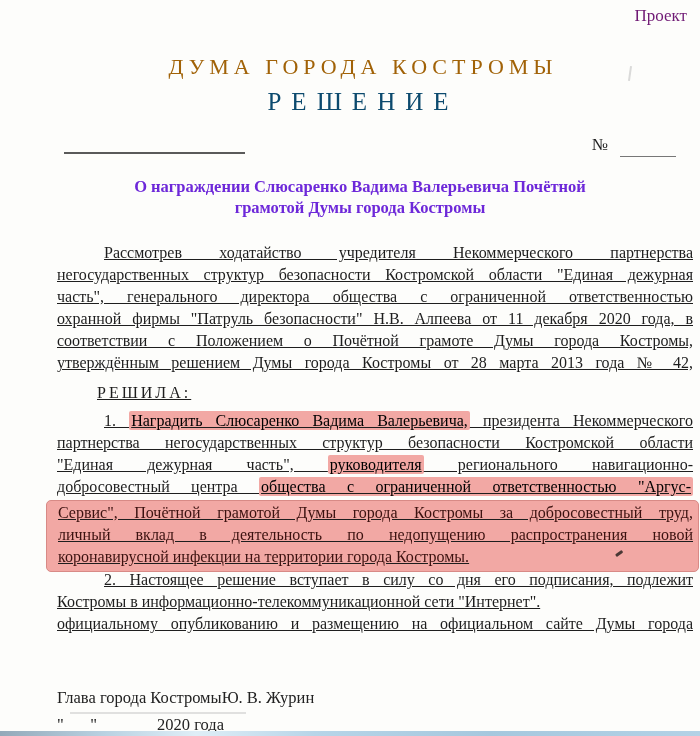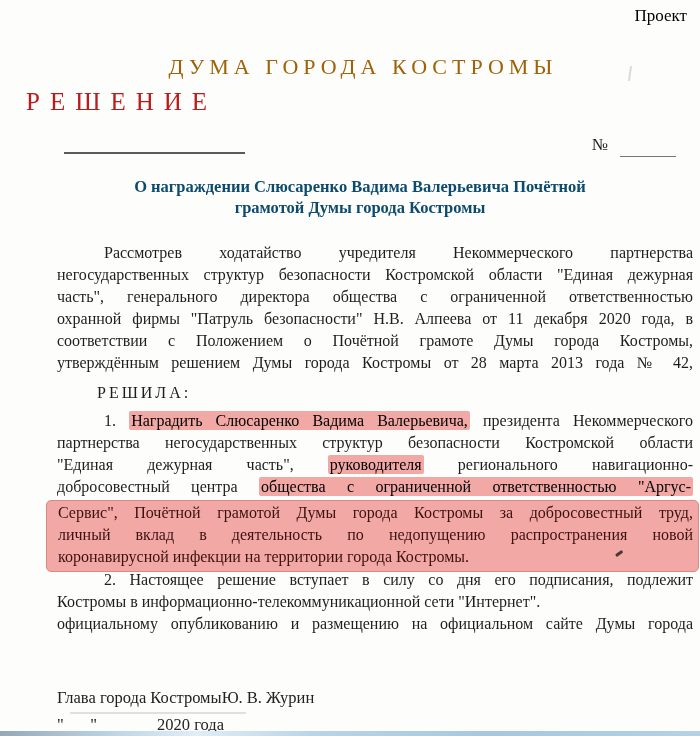--- a/index.html
+++ b/index.html
@@ -2,34 +2,34 @@
 <html lang="ru"><head>
 <meta charset="utf-8">
 <style>
   html,body{margin:0;padding:0;background:#ffffff;}
   .page{
     position:relative;width:700px;height:736px;overflow:hidden;
     background:#fdfdfb;
     font-family:"Liberation Serif","DejaVu Serif",serif;
     color:#1e1e1e;
   }
-  .stamp{position:absolute;top:6px;right:13px;font-size:17px;color:#000000;}
+  .stamp{position:absolute;top:6px;right:13px;font-size:17px;color:#701a75;}
   .org-name{position:absolute;top:54px;left:26px;right:0;text-align:center;
     font-size:22px;letter-spacing:5px;color:#a16207;}
-  .doc-type{position:absolute;top:88px;left:26px;right:0;
-    font-size:25px;letter-spacing:10px;color:#b91c1c;}
+  .doc-type{position:absolute;top:88px;left:26px;right:0;text-align:center;
+    font-size:25px;letter-spacing:10px;color:#0c4a6e;}
   .date-blank{position:absolute;left:64px;top:152px;width:181px;height:0;
     border-bottom:2px solid #5a5a5a;}
   .num-label{position:absolute;left:592px;top:135px;font-size:17px;}
   .num-blank{position:absolute;left:620px;top:156px;width:56px;height:0;
     border-bottom:1.5px solid #777;}
   .doc-title{position:absolute;top:176px;left:20px;right:0;text-align:center;
-    font-weight:bold;font-size:16.5px;line-height:21px;color:#0c4a6e;}
+    font-weight:bold;font-size:16.5px;line-height:21px;color:#6d28d9;}
   .body-text{position:absolute;top:242px;left:57px;width:636px;
-    font-size:16px;line-height:22px;}
+    font-size:16px;line-height:22px;text-decoration:underline;}
   .para{margin:0;}
   .para-resolved{margin-top:8px;letter-spacing:3px;}
   .para-item1{margin-top:6px;}
   .para-item2{margin-top:-4px;}
   .line{text-align:left;}
   .line.just{text-align:justify;text-align-last:justify;}
   .line.ind{padding-left:47px;}
   .para-resolved .line.ind{padding-left:40px;}
   .hl{background:#f2a8a4;color:#000000;padding:1px 2px;border-radius:2px;
     box-decoration-break:clone;-webkit-box-decoration-break:clone;}

